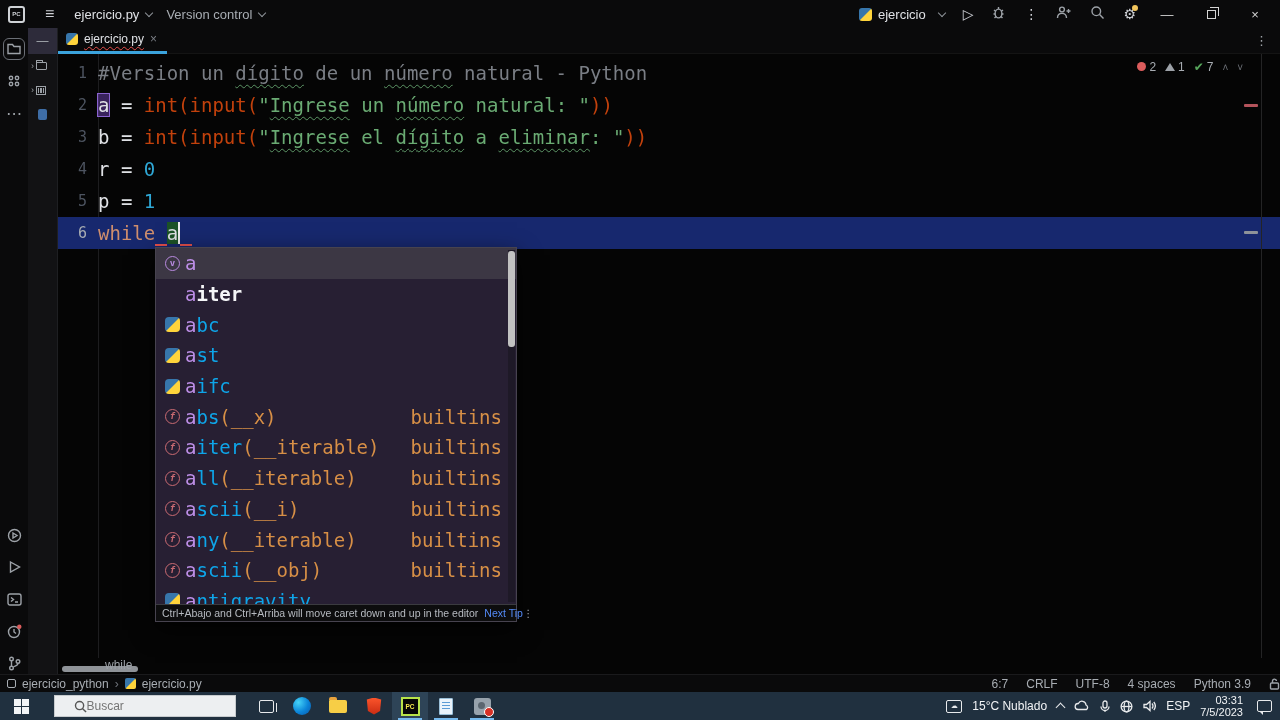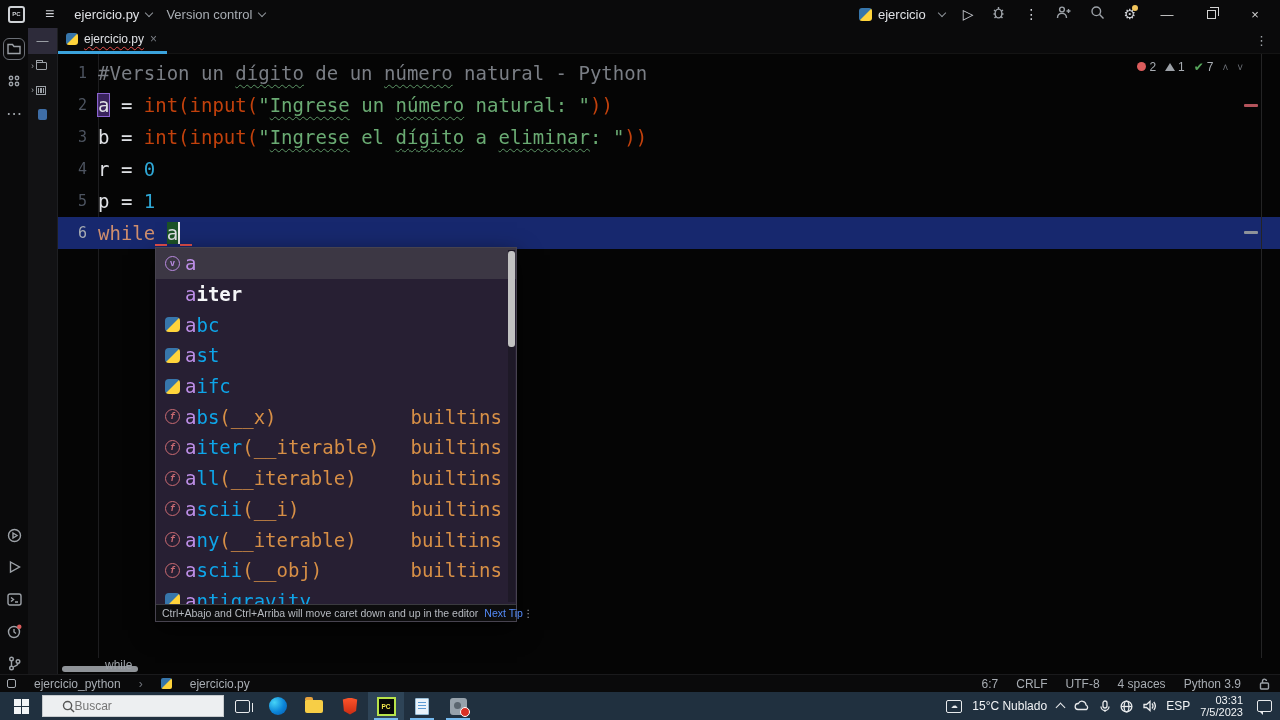--- a/index.html
+++ b/index.html
@@ -129,35 +129,35 @@
   #popup-tip .tip-more { margin-left:auto; color:#9DA2A8; }
 
   
   #crumbbar { position:absolute; left:58px; top:658px; width:1222px; height:16px; background:#050505;
               font-size:12px; color:#9DA2A8; }
   #crumb-scope { position:absolute; left:47px; top:0; line-height:15px; }
 
   
   #statusbar { position:absolute; left:0; top:674px; width:1280px; height:18px; background:#0A0A0B;
                border-top:1px solid #1A1A1C; display:flex; align-items:center; font-size:12px; color:#A8ADB3; }
-  .sb-left { display:flex; align-items:center; gap:18px; padding-left:7px; }
+  .sb-left { display:flex; align-items:center; gap:6px; padding-left:7px; }
   .sb-proj-ic { width:9px; height:9px; border:1.2px solid #A8ADB3; border-radius:2px; display:inline-block; }
   .sb-sep { color:#6F737A; }
   .py-ic-sm { width:11px; height:11px; border-radius:2px; display:inline-block;
               background:linear-gradient(135deg,#3776AB 48%,#FFD43B 52%); }
-  .sb-right { margin-left:auto; display:flex; align-items:center; gap:18px; padding-right:10px; }
+  .sb-right { margin-left:auto; display:flex; align-items:center; gap:18px; }
 
   
   #taskbar { position:absolute; left:0; top:692px; width:1280px; height:28px; background:#20303F;
              display:flex; align-items:stretch; }
   .tk-cell { display:flex; align-items:center; justify-content:center; position:relative; }
   .start-cell { width:42px; }
   .win-logo { width:15px; height:15px; display:grid; grid-template-columns:7px 7px; grid-template-rows:7px 7px; gap:1px; }
   .win-logo i { background:#F2F4F6; }
-  .search-box { width:182px; margin:3px 0; background:#EDEFF1; display:flex; align-items:center; 
+  .search-box { width:182px; margin:3px 12px; background:#EDEFF1; display:flex; align-items:center; 
                 padding:0 9px; border:1px solid #C7CBCE; }
   .search-box input { border:none; outline:none; background:transparent; font-size:12px; color:#333;
                       width:130px; font-family:"Liberation Sans",sans-serif; }
   .app-cell { width:36px; }
   .app-cell.open::after { content:""; position:absolute; left:6px; right:6px; bottom:0; height:2px; background:#76B9ED; }
   .app-cell.focused { background:#2E4457; }
   .taskview-ic { width:15px; height:13px; border:1.4px solid #E8EAEC; border-radius:2px; position:relative; }
   .taskview-ic::before { content:""; position:absolute; right:-4px; top:2px; width:4px; height:9px;
                          border-right:1.4px solid #E8EAEC; }
   .edge-ic { width:18px; height:18px; border-radius:50%;

